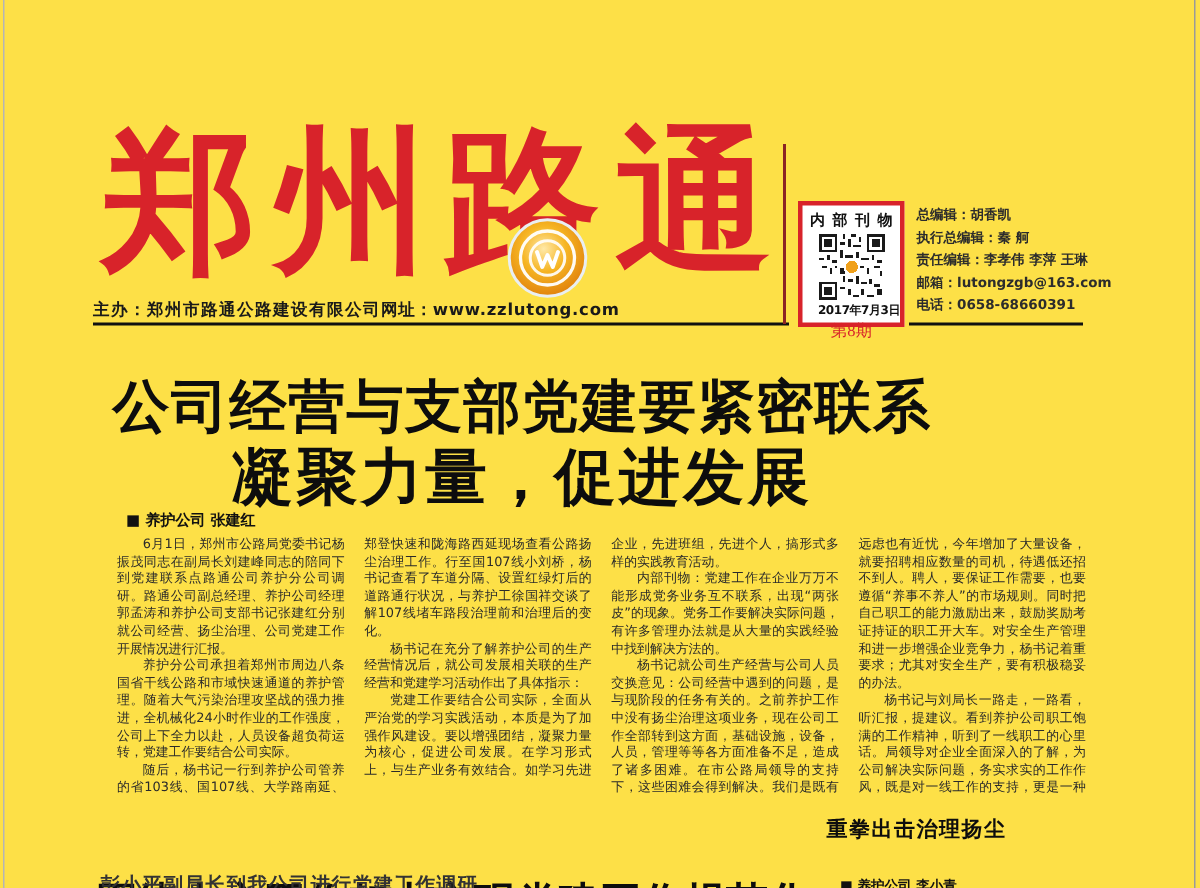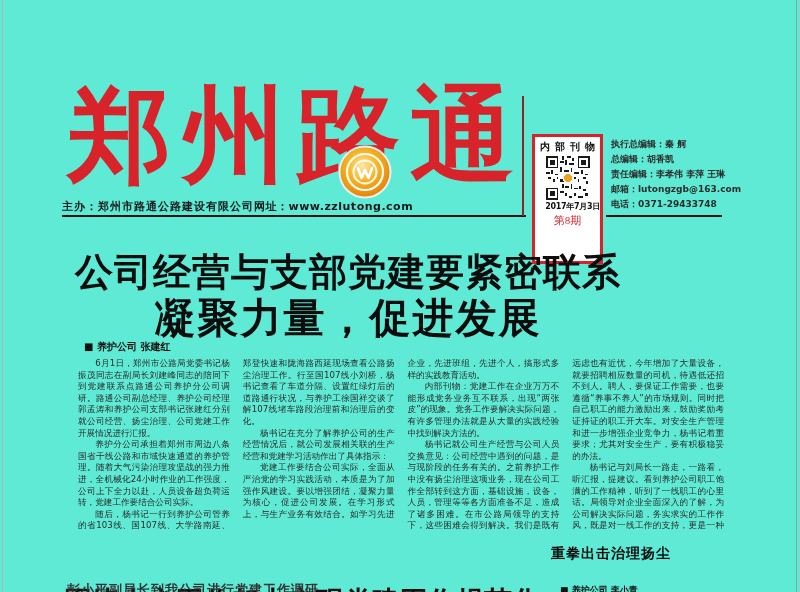--- a/index.html
+++ b/index.html
@@ -1,18 +1,18 @@
 <!DOCTYPE html>
 <html><head>
 <meta charset="utf-8">
 <style>
   * { margin:0; padding:0; box-sizing:border-box; }
   html,body { background:#e8e8e8; }
   .page {
-    position:relative; width:800px; height:592px; background:#5eead4;
+    position:relative; width:800px; height:592px; background:#fde047;
     overflow:hidden; font-family:"DejaVu Sans","Liberation Sans",sans-serif;
     color:#222;
   }
   .scan-edge { position:absolute; top:0; bottom:0; width:1px; background:#9a9a9a; }
   .scan-edge.left { left:2px; background:#b5b5b5; }
   .scan-edge.right { left:796px; }
 
   
   .masthead-title {
     position:absolute; left:68px; top:82px; font-size:104px; line-height:108px;
@@ -27,21 +27,21 @@
     color:#1a1a1a; letter-spacing:1px; white-space:nowrap;
   }
   .organizer-line .website { letter-spacing:0.5px; }
   .rule { position:absolute; height:2px; background:#111; top:215px; }
   .rule.seg1 { left:62px; width:464px; }
   .rule.seg2 { left:606px; width:116px; }
   .red-divider { position:absolute; left:522px; top:96px; width:2px; height:120px; background:#8b2424; }
 
   
   .issue-box {
-    position:absolute; left:532px; top:134px; width:71px; height:130px;
+    position:absolute; left:532px; top:134px; width:71px; height:84px;
     border:3px solid #d8232a; background:#fff; text-align:center; padding-top:3px;
   }
   .issue-label { font-size:10px; font-weight:bold; color:#111; letter-spacing:5px; margin-left:5px; white-space:nowrap; }
   .qr { width:44px; height:44px; margin:2px auto 1px auto; display:block; }
   .issue-date { font-size:8px; font-weight:bold; color:#111; letter-spacing:-0.3px; white-space:nowrap;text-align:right; }
   .issue-number {
     font-size:11px; color:#d8232a; font-weight:normal; margin-top:1px;
     font-family:"Liberation Serif","DejaVu Serif",serif; white-space:nowrap;
   }
 
@@ -173,25 +173,25 @@
           <rect x="22" y="21" width="2" height="2"></rect>
       </g>
       <circle cx="12.5" cy="12.5" r="3.2" fill="#fff"></circle>
       <circle cx="12.5" cy="12.5" r="2.3" fill="#f0a11c"></circle>
     </svg>
     <div class="issue-date">2017年7月3日</div>
     <div class="issue-number">第8期</div>
   </div>
 
   <div class="editorial">
+      <p>总编辑：胡香凯</p>
       <p>执行总编辑：秦 舸</p>
-      <p>总编辑：胡香凯</p>
       <p>责任编辑：李孝伟 李萍 王琳</p>
       <p>邮箱：lutongzgb@163.com</p>
-      <p>电话：0371-29433748</p>
+      <p>电话：0658-68660391</p>
     </div>
 
   <div class="headline-block">
     <div class="headline-l1">公司经营与支部党建要紧密联系</div>
     <div class="headline-l2">凝聚力量，促进发展</div>
   </div>
   <div class="byline">■ 养护公司 张建红</div>
 
   <div class="article">
       <p>6月1日，郑州市公路局党委书记杨振茂同志在副局长刘建峰同志的陪同下到党建联系点路通公司养护分公司调研。路通公司副总经理、养护公司经理郭孟涛和养护公司支部书记张建红分别就公司经营、扬尘治理、公司党建工作开展情况进行汇报。</p>

